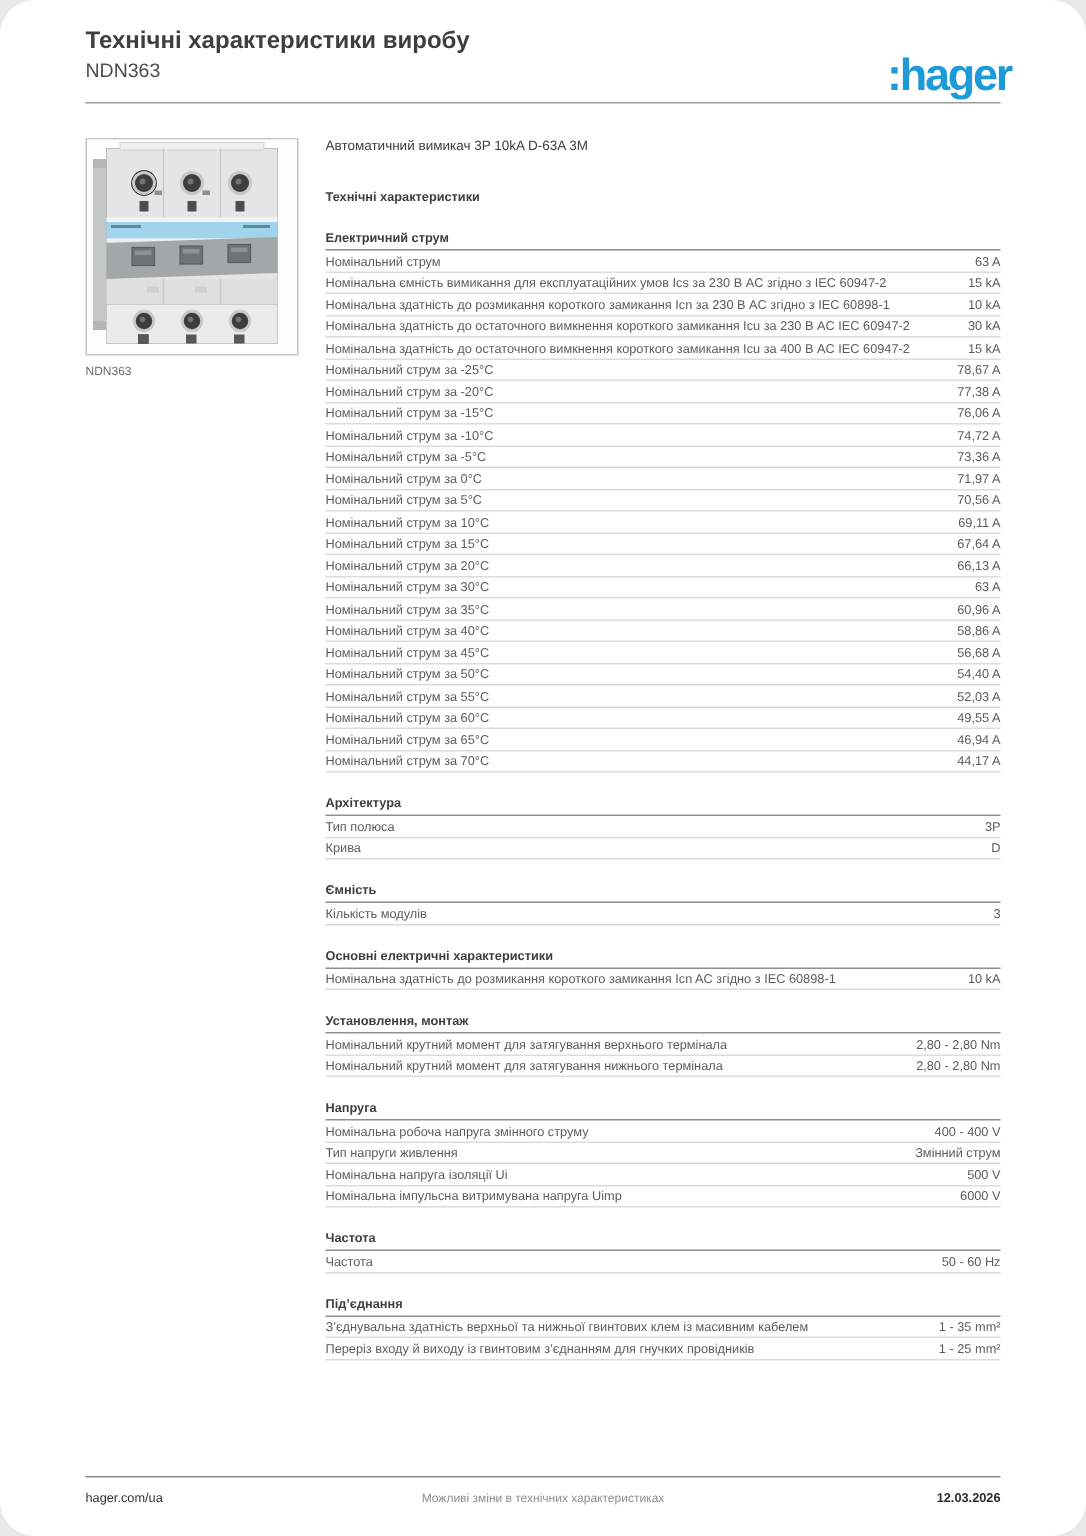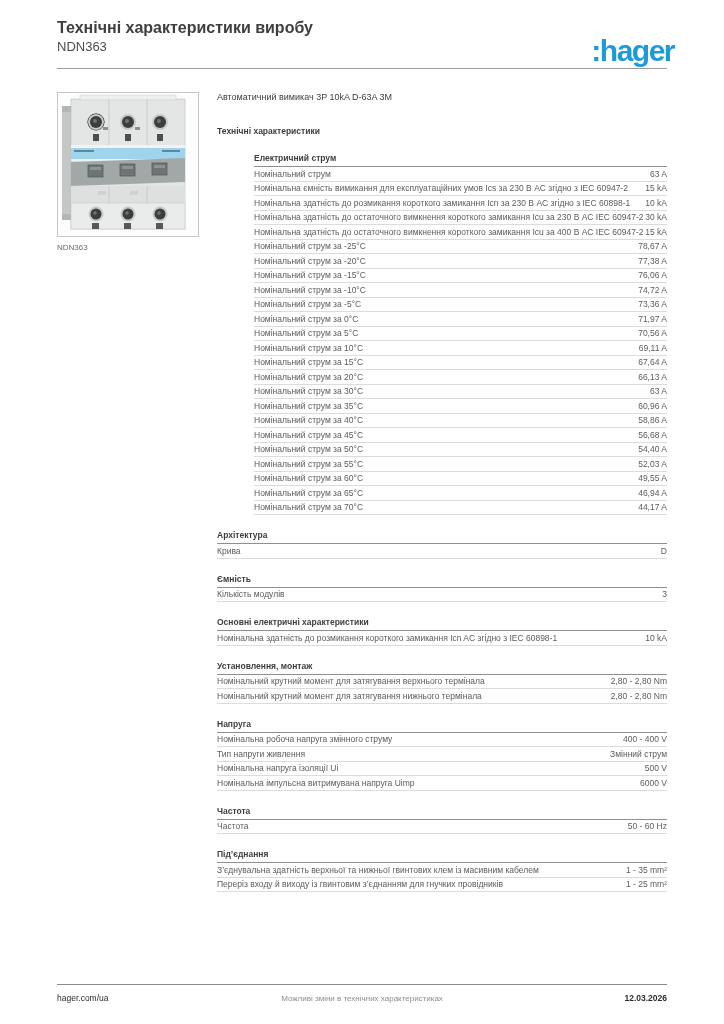--- a/index.html
+++ b/index.html
@@ -1,36 +1,37 @@
 <!DOCTYPE html>
 <html><head>
 <meta charset="utf-8">
 <style>
   html,body{margin:0;padding:0;background:#e9e9e9;}
   .page{
     position:relative;width:724px;height:1024px;background:#ffffff;
     overflow:hidden;font-family:"Liberation Sans", sans-serif;
     margin:0 auto;
+    border-radius:23px;
   }
   
   .doc-title{position:absolute;left:57px;top:19px;font-size:16px;font-weight:bold;color:#3e3e3e;}
   .doc-sub{position:absolute;left:57px;top:39px;font-size:13px;color:#4d4d4d;}
   .logo{position:absolute;top:34px;right:50px;font-size:30px;font-weight:bold;letter-spacing:-1.5px;color:#1d9bd8;}
   .header-rule{position:absolute;left:57px;top:68px;width:610px;height:1px;background:#9b9b9b;}
   
   .product-box{position:absolute;left:57px;top:92px;width:142px;height:145px;border:1px solid #c6c6c6;background:#fdfdfd;box-sizing:border-box;}
   .product-box svg{display:block;width:100%;height:100%;}
   .product-caption{position:absolute;left:57px;top:243px;font-size:8px;color:#6b6b6b;}
   
   .content{position:absolute;left:217px;top:92px;width:450px;}
   .product-title{font-size:9px;font-weight:normal;color:#3e3e3e;line-height:11px;}
   .tech-heading{margin-top:23px;font-size:8.5px;font-weight:bold;color:#3e3e3e;line-height:11px;}
   .spec-table{margin-top:1px;}
   .section{margin-top:15px;}
-  .section:first-child{margin-top:16px;margin-left:37px;}
+  .section:first-child{margin-top:16px;}
   .section-title{font-size:8.5px;font-weight:bold;color:#3e3e3e;padding-bottom:3px;border-bottom:1px solid #8f8f8f;line-height:10px;}
   .row{display:flex;align-items:flex-start;padding:1.5px 0;border-bottom:1px solid #dcdcdc;}
   .row-label{font-size:8.5px;color:#5c5c5c;line-height:10.5px;width:392px;}
   .row-value{font-size:8.5px;color:#5c5c5c;line-height:10.5px;margin-left:auto;white-space:nowrap;text-align:center;}
   
   .footer-rule{position:absolute;left:57px;top:984px;width:610px;height:1px;background:#8a8a8a;}
   .footer-left{position:absolute;left:57px;top:993px;font-size:8.5px;font-weight:normal;color:#2d2d2d;}
   .footer-center{position:absolute;left:112px;top:994px;width:500px;text-align:center;font-size:8px;color:#8d8d8d;}
   .footer-right{position:absolute;right:57px;top:993px;font-size:8.5px;font-weight:bold;color:#2d2d2d;}
 </style>
@@ -217,20 +218,24 @@
             <div class="row-value">46,94 A</div>
           </div>
           <div class="row">
             <div class="row-label">Номінальний струм за 70°C</div>
             <div class="row-value">44,17 A</div>
           </div>
         </section>
         <section class="section">
           <div class="section-title">Архітектура</div>
           <div class="row">
+            <div class="row-label">Тип полюса</div>
+            <div class="row-value">3P</div>
+          </div>
+          <div class="row">
             <div class="row-label">Крива</div>
             <div class="row-value">D</div>
           </div>
         </section>
         <section class="section">
           <div class="section-title">Ємність</div>
           <div class="row">
             <div class="row-label">Кількість модулів</div>
             <div class="row-value">3</div>
           </div>

